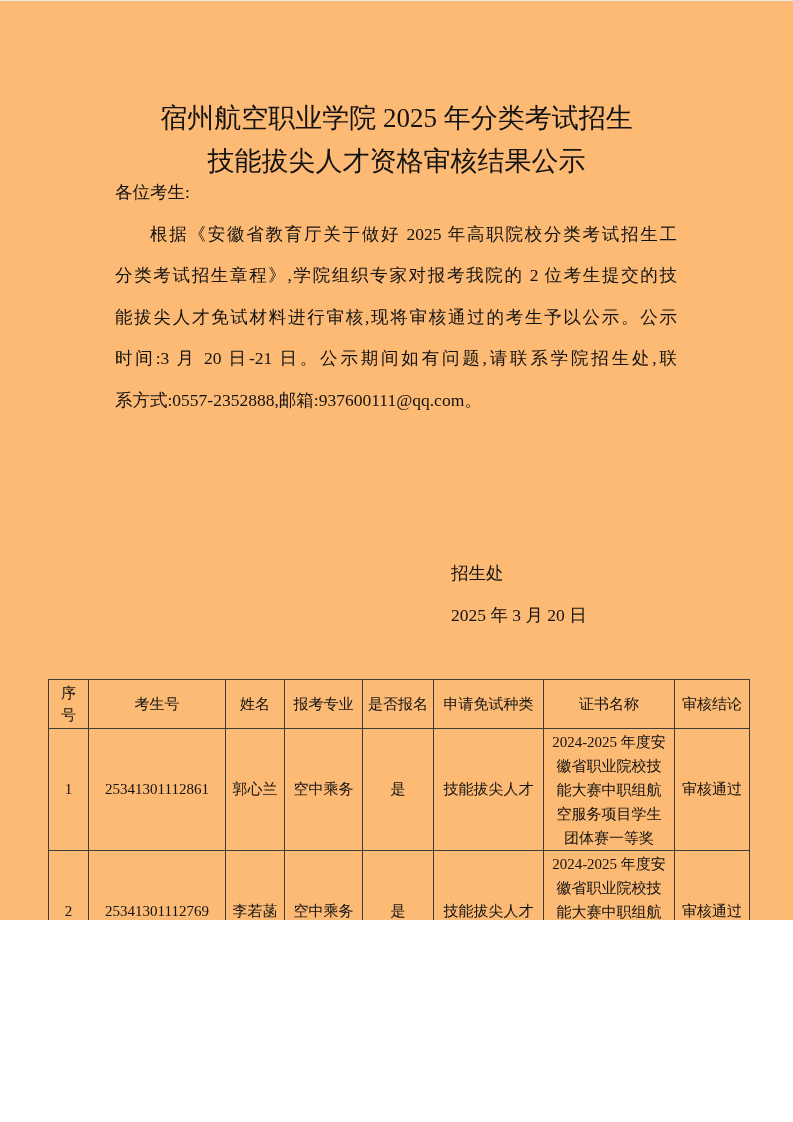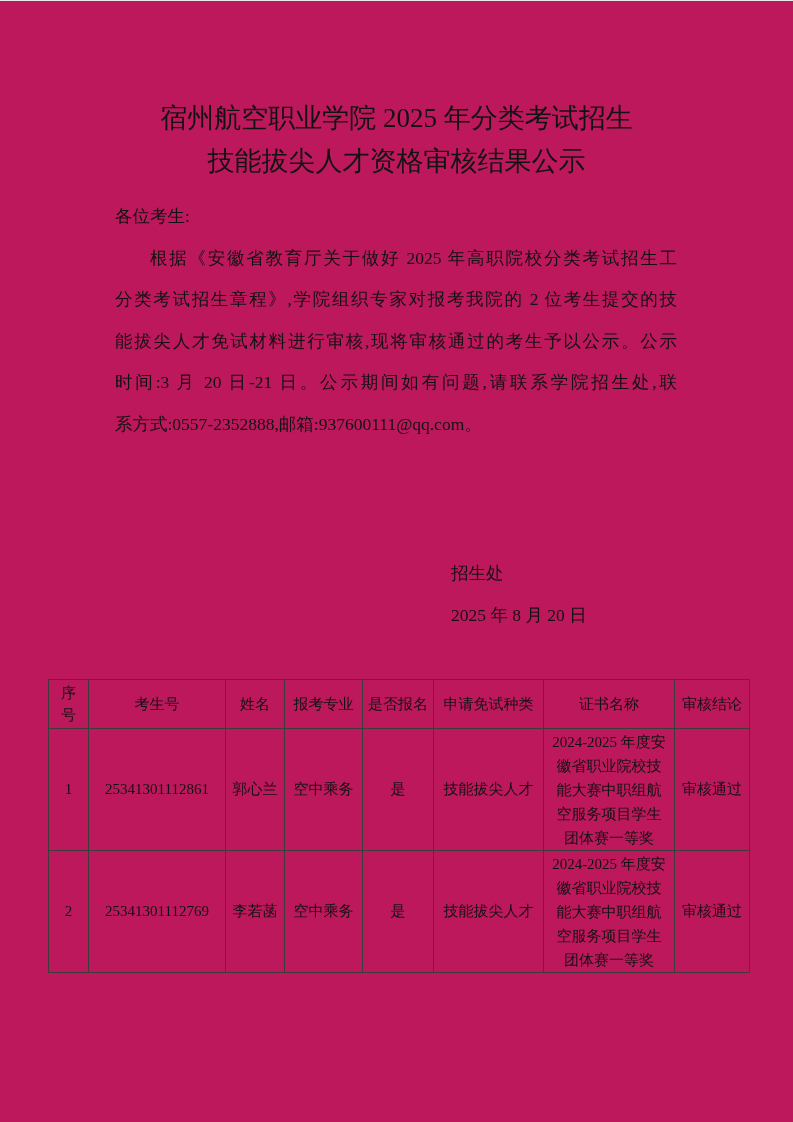--- a/index.html
+++ b/index.html
@@ -1,20 +1,20 @@
 <!DOCTYPE html>
 <html><head>
 <meta charset="utf-8">
 <style>
   html, body { margin: 0; padding: 0; background: #ffffff; }
   .page {
     position: relative;
     width: 793px;
-    height: 1122px;
-    background: #be185d;
+    height: 920px;
+    background: #fdba74;
     color: #121212;
     font-family: "Liberation Serif", "DejaVu Serif", serif;
     overflow: hidden;
   }
   .top-edge {
     position: absolute; top: 0; left: 0; right: 0; height: 1px;
     background: #e8e8e8;
   }
   .title-line {
     position: absolute;
@@ -24,21 +24,21 @@
     font-size: 27px;
     line-height: 44px;
     white-space: nowrap;
   }
   #title1 { top: 96px; }
   #title2 { top: 139px; }
 
   .bodytext {
     position: absolute;
     left: 115px;
-    top: 196px;
+    top: 172px;
     width: 562px;
     font-size: 17.5px;
     line-height: 41.5px;
   }
   .line { height: 41.5px; white-space: nowrap; }
   .line.j {
     white-space: normal;
     text-align: justify;
     text-align-last: justify;
   }
@@ -98,21 +98,21 @@
     <div class="line">各位考生:</div>
     <div class="line j indent">根据《安徽省教育厅关于做好 2025 年高职院校分类考试招生工</div>
     <div class="line j">分类考试招生章程》,学院组织专家对报考我院的 2 位考生提交的技</div>
     <div class="line j">能拔尖人才免试材料进行审核,现将审核通过的考生予以公示。公示</div>
     <div class="line j">时间:3 月 20 日-21 日。公示期间如有问题,请联系学院招生处,联</div>
     <div class="line">系方式:0557-2352888,邮箱:937600111@qq.com。</div>
   </div>
 
   <div class="signature">
     <div>招生处</div>
-    <div>2025 年 8 月 20 日</div>
+    <div>2025 年 3 月 20 日</div>
   </div>
 
   <table class="results">
     <colgroup>
       <col style="width:40px">
         <col style="width:137px">
         <col style="width:59px">
         <col style="width:78px">
       <col style="width:71px">
         <col style="width:110px">

